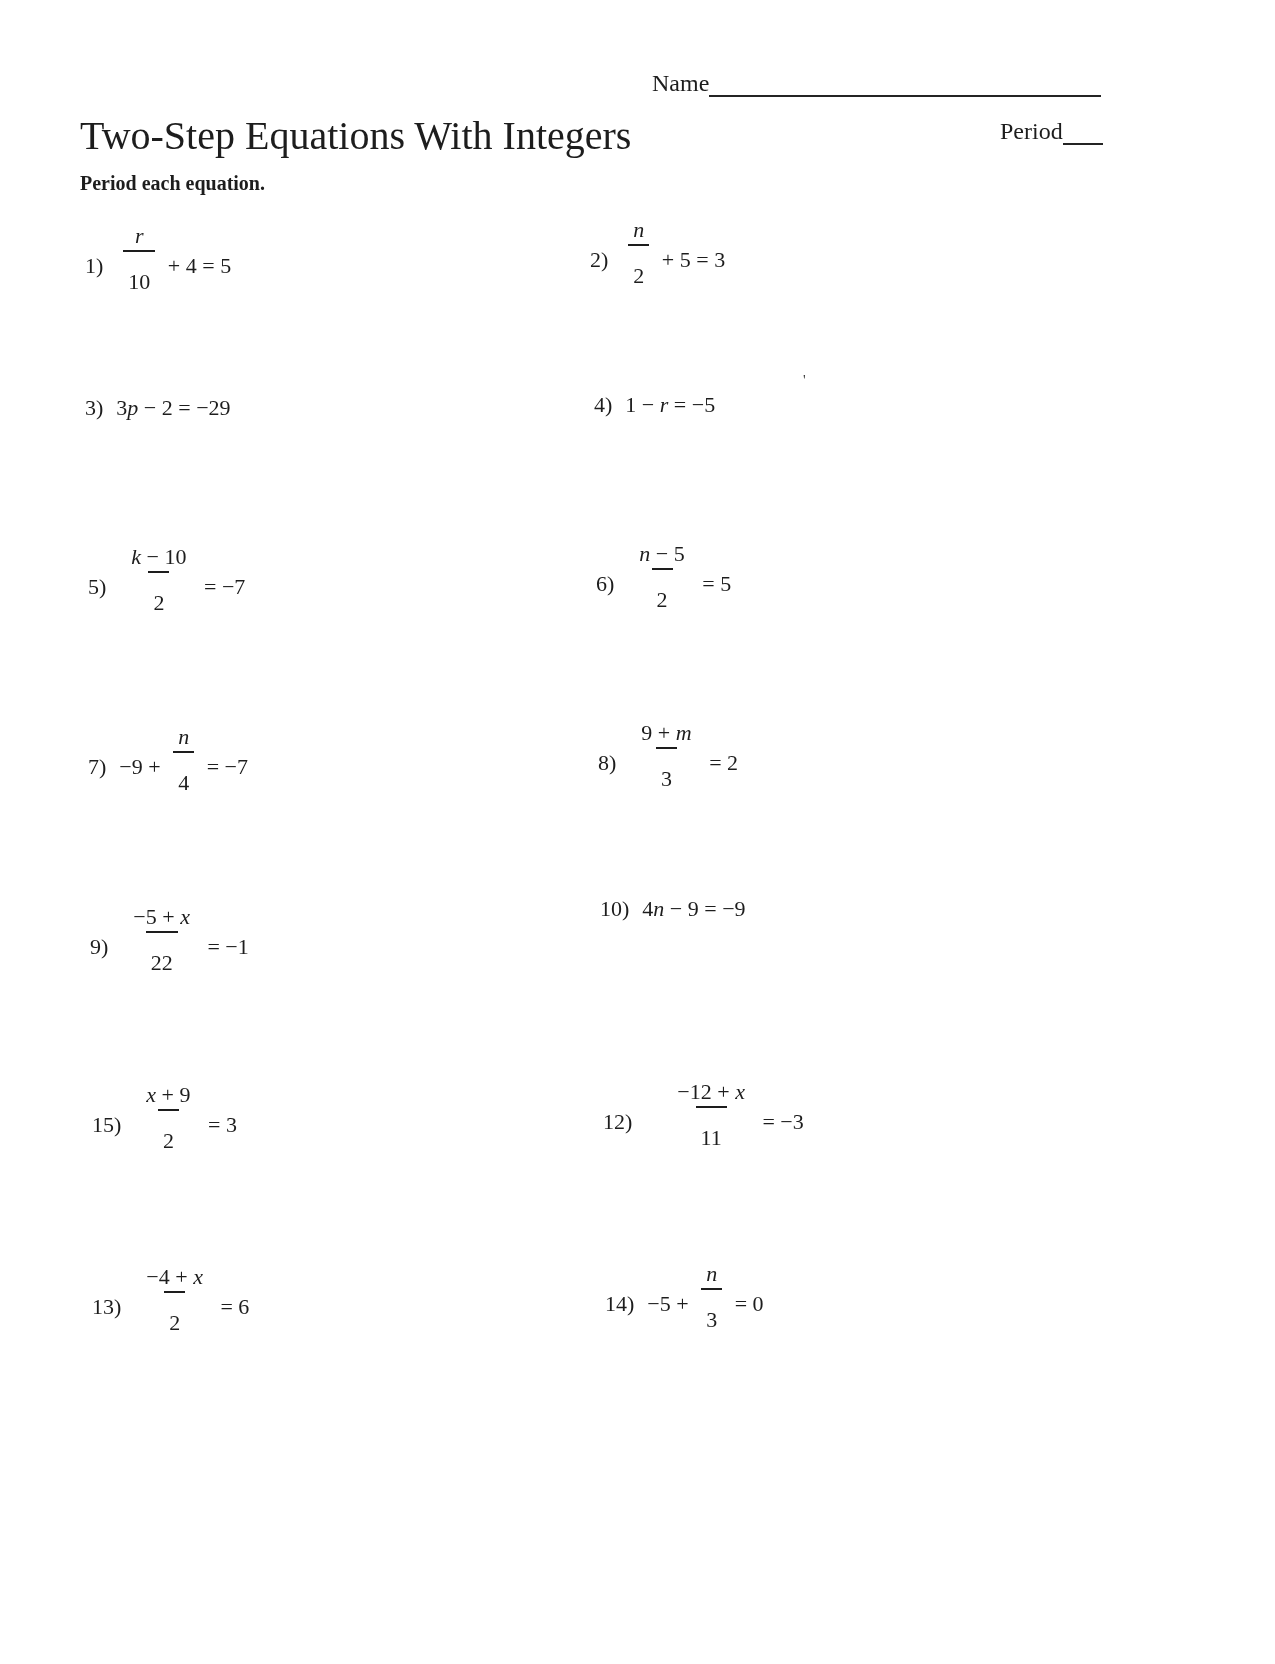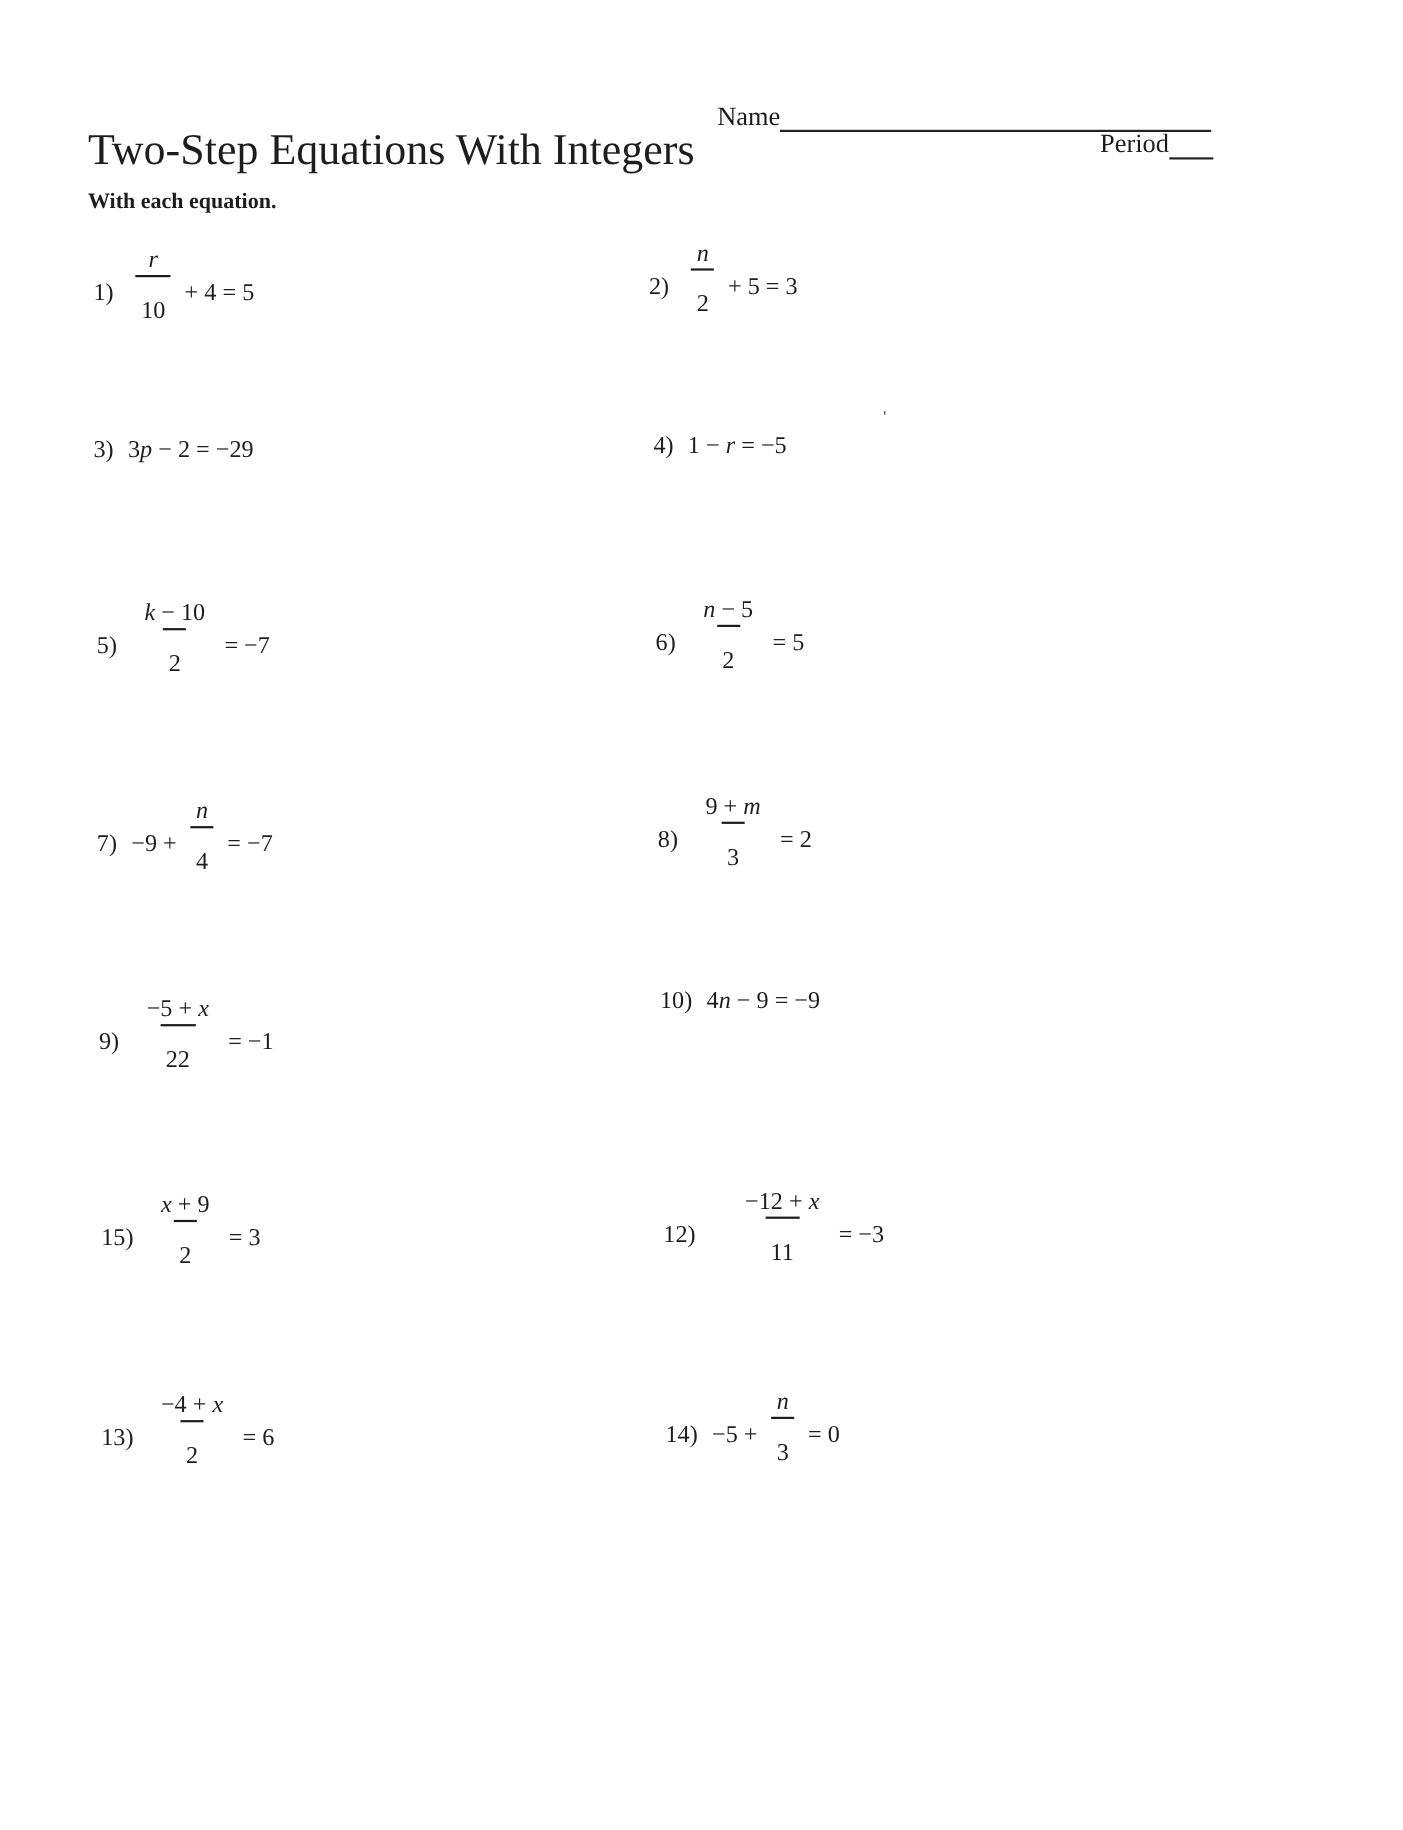--- a/index.html
+++ b/index.html
@@ -16,24 +16,23 @@
     color: #1d1d1d;
     overflow: hidden;
   }
 
   
   .name-row {
     position: absolute;
     left: 652px;
     top: 70px;
     display: flex;
-    align-items: flex-end;
+    align-items: center;
     font-size: 24px;
     line-height: 1.1;
-    margin-top: 23px;
   }
   .blank-line {
     display: inline-block;
     border-bottom: 2px solid #242424;
     height: 25px;
   }
   .name-blank { width: 392px; }
 
   .title {
     position: absolute;
@@ -127,21 +126,21 @@
       <span class="blank-line name-blank"></span>
   </div>
 
   <div class="title">Two-Step Equations With Integers</div>
 
   <div class="period-row">
     <span>Period</span>
       <span class="blank-line period-blank"></span>
   </div>
 
-  <div class="instruction">With each equation.</div>
+  <div class="instruction">Period each equation.</div>
 
   <span class="artifact">'</span>
 
   <main id="problems">
       <div class="problem p1">
         <span class="prob-label">1)</span>
         <span class="expr">
           <span class="frac">
             <span class="num"><span class="tok var">r</span></span>
             <span class="den"><span class="tok">10</span></span>

